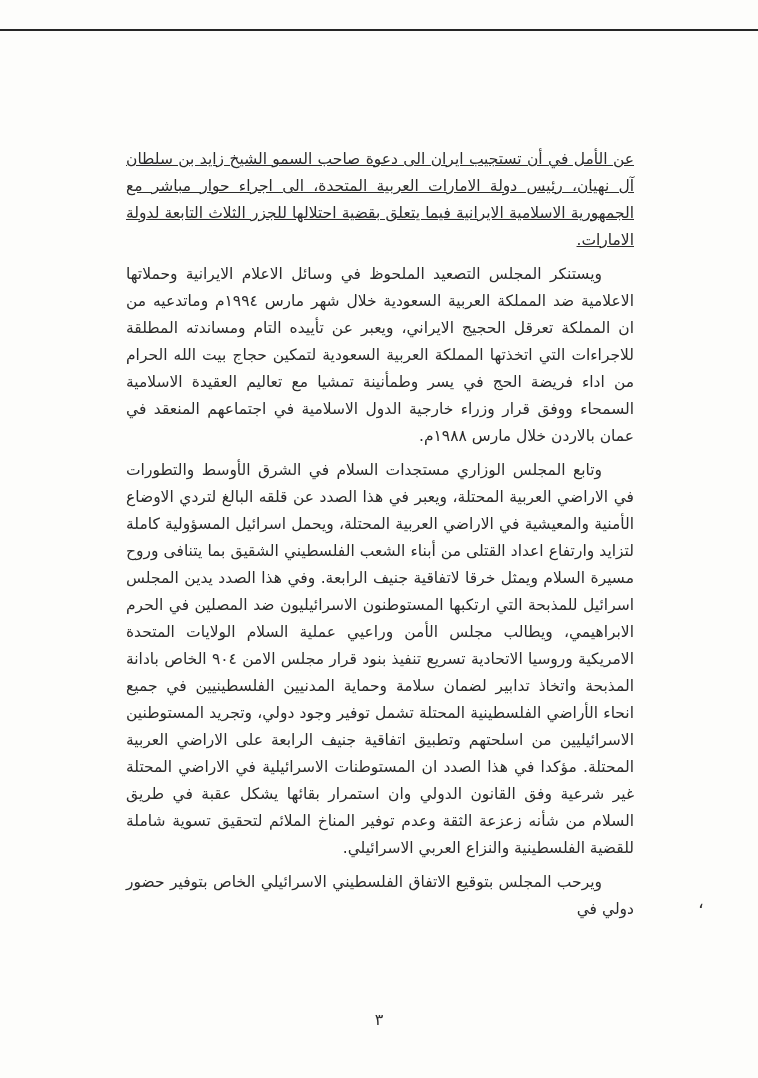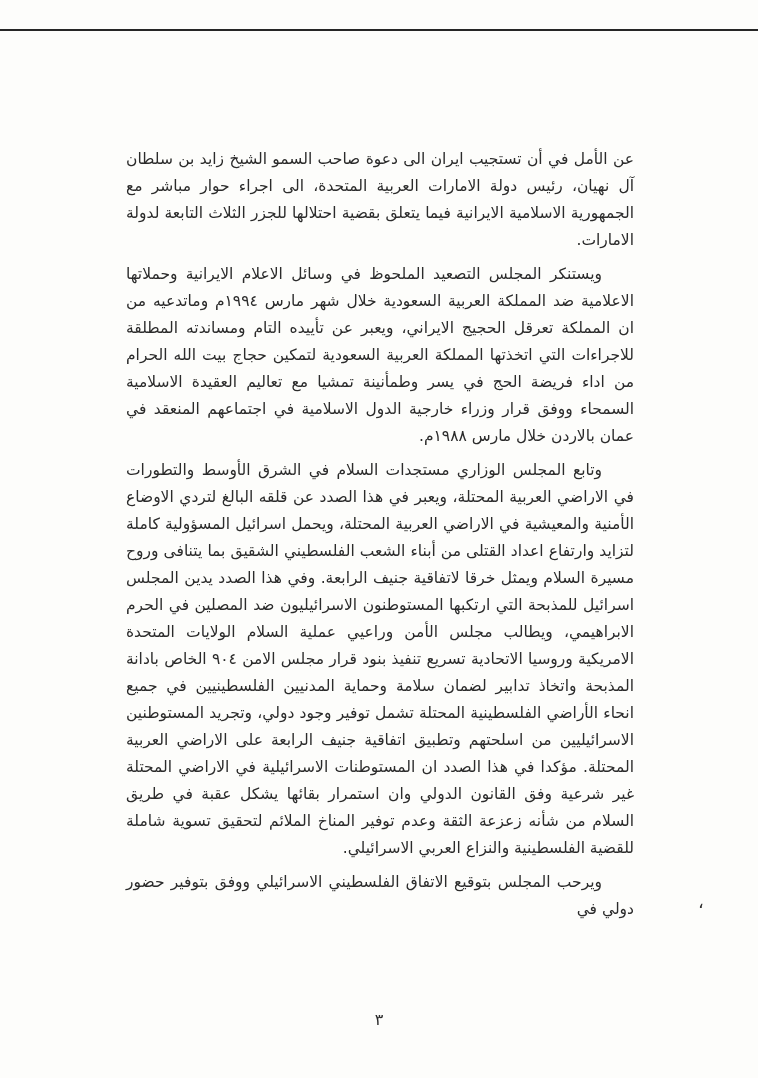--- a/index.html
+++ b/index.html
@@ -37,20 +37,21 @@
     letter-spacing: 0.1px;
   }
 
   .para {
     margin: 0 0 7px 0;
     text-indent: 32px;
   }
 
   .para.first {
     text-indent: 0;
+    text-decoration: underline;
   }
 
   .artifact-mark {
     position: absolute;
     top: 891px;
     left: 698px;
     font-size: 18px;
     color: #333333;
     direction: rtl;
   }
@@ -70,20 +71,20 @@
 <body>
 
 <div class="page" lang="ar">
 
   <div class="scan-line-top"></div>
 
   <div class="text-block" dir="rtl">
     <p class="para first">عن الأمل في أن تستجيب ايران الى دعوة صاحب السمو الشيخ زايد بن سلطان آل نهيان، رئيس دولة الامارات العربية المتحدة، الى اجراء حوار مباشر مع الجمهورية الاسلامية الايرانية فيما يتعلق بقضية احتلالها للجزر الثلاث التابعة لدولة الامارات.</p>
     <p class="para">ويستنكر المجلس التصعيد الملحوظ في وسائل الاعلام الايرانية وحملاتها الاعلامية ضد المملكة العربية السعودية خلال شهر مارس ١٩٩٤م وماتدعيه من ان المملكة تعرقل الحجيج الايراني، ويعبر عن تأييده التام ومساندته المطلقة للاجراءات التي اتخذتها المملكة العربية السعودية لتمكين حجاج بيت الله الحرام من اداء فريضة الحج في يسر وطمأنينة تمشيا مع تعاليم العقيدة الاسلامية السمحاء ووفق قرار وزراء خارجية الدول الاسلامية في اجتماعهم المنعقد في عمان بالاردن خلال مارس ١٩٨٨م.</p>
     <p class="para">وتابع المجلس الوزاري مستجدات السلام في الشرق الأوسط والتطورات في الاراضي العربية المحتلة، ويعبر في هذا الصدد عن قلقه البالغ لتردي الاوضاع الأمنية والمعيشية في الاراضي العربية المحتلة، ويحمل اسرائيل المسؤولية كاملة لتزايد وارتفاع اعداد القتلى من أبناء الشعب الفلسطيني الشقيق بما يتنافى وروح مسيرة السلام ويمثل خرقا لاتفاقية جنيف الرابعة. وفي هذا الصدد يدين المجلس اسرائيل للمذبحة التي ارتكبها المستوطنون الاسرائيليون ضد المصلين في الحرم الابراهيمي، ويطالب مجلس الأمن وراعيي عملية السلام الولايات المتحدة الامريكية وروسيا الاتحادية تسريع تنفيذ بنود قرار مجلس الامن ٩٠٤ الخاص بادانة المذبحة واتخاذ تدابير لضمان سلامة وحماية المدنيين الفلسطينيين في جميع انحاء الأراضي الفلسطينية المحتلة تشمل توفير وجود دولي، وتجريد المستوطنين الاسرائيليين من اسلحتهم وتطبيق اتفاقية جنيف الرابعة على الاراضي العربية المحتلة. مؤكدا في هذا الصدد ان المستوطنات الاسرائيلية في الاراضي المحتلة غير شرعية وفق القانون الدولي وان استمرار بقائها يشكل عقبة في طريق السلام من شأنه زعزعة الثقة وعدم توفير المناخ الملائم لتحقيق تسوية شاملة للقضية الفلسطينية والنزاع العربي الاسرائيلي.</p>
-    <p class="para">ويرحب المجلس بتوقيع الاتفاق الفلسطيني الاسرائيلي ووفق بتوفير حضور دولي في</p>
+    <p class="para">ويرحب المجلس بتوقيع الاتفاق الفلسطيني الاسرائيلي الخاص بتوفير حضور دولي في</p>
   </div>
 
   <div class="artifact-mark">،</div>
 
   <div class="page-number">٣</div>
 
 </div>
 
 </body></html>

